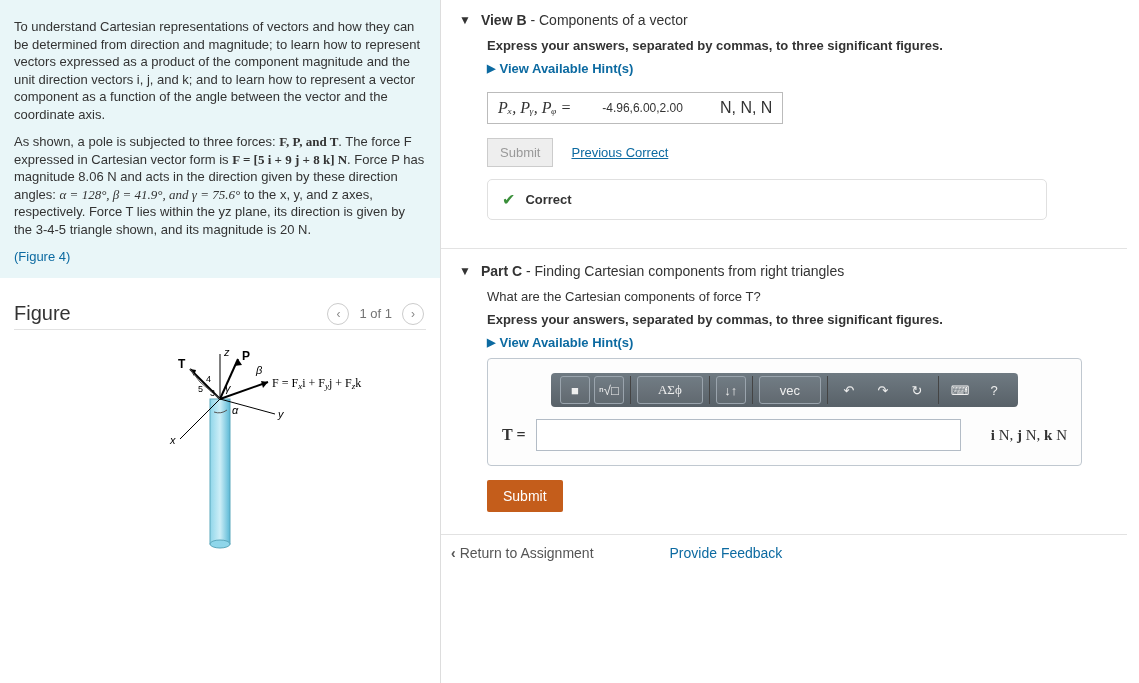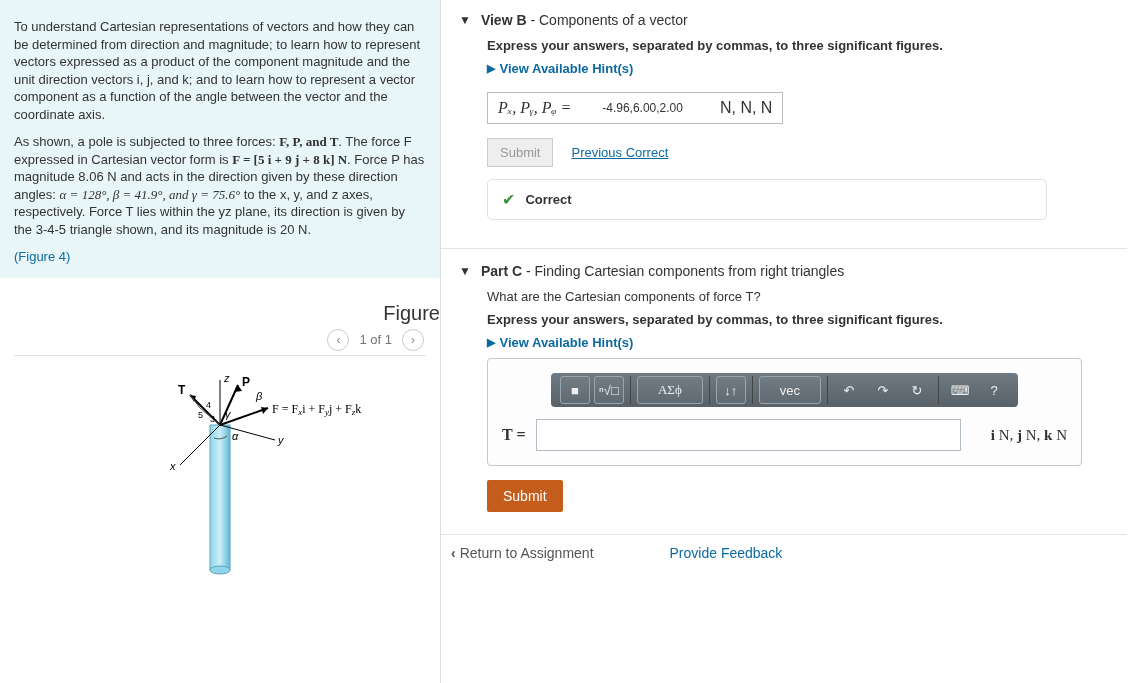--- a/index.html
+++ b/index.html
@@ -60,21 +60,21 @@
   <div class="left">
     <div class="intro">
       <p>To understand Cartesian representations of vectors and how they can be determined from direction and magnitude; to learn how to represent vectors expressed as a product of the component magnitude and the unit direction vectors i, j, and k; and to learn how to represent a vector component as a function of the angle between the vector and the coordinate axis.</p>
       <p>
         <span>As shown, a pole is subjected to three forces: </span><span class="serif-b">F, P, and T</span><span>. The force F expressed in Cartesian vector form is </span><span class="serif-b">F = [5 i + 9 j + 8 k] N</span><span>. Force P has magnitude </span><span>8.06 N</span><span> and acts in the direction given by these direction angles: </span><span class="serif-i">α = 128°, β = 41.9°, and γ = 75.6°</span><span> to the x, y, and z axes, respectively. Force T lies within the yz plane, its direction is given by the 3-4-5 triangle shown, and its magnitude is </span><span>20 N</span>.
       </p>
       <div class="f-link">(Figure 4)</div>
     </div>
 
     <div class="figure-sec">
-      <div style="display:flex; align-items:flex-end; justify-content:space-between;flex-direction:column;">
+      <div style="display:flex; align-items:flex-end; justify-content:space-between;">
         <h2>Figure</h2>
         <div class="fig-bar">
           <div class="nav-btn">‹</div>
           <div class="fig-count">1 of 1</div>
           <div class="nav-btn">›</div>
         </div>
       </div>
       <div class="fig-rule2"></div>
       <div style="height:14px;"></div>
       <div class="fig-body">

